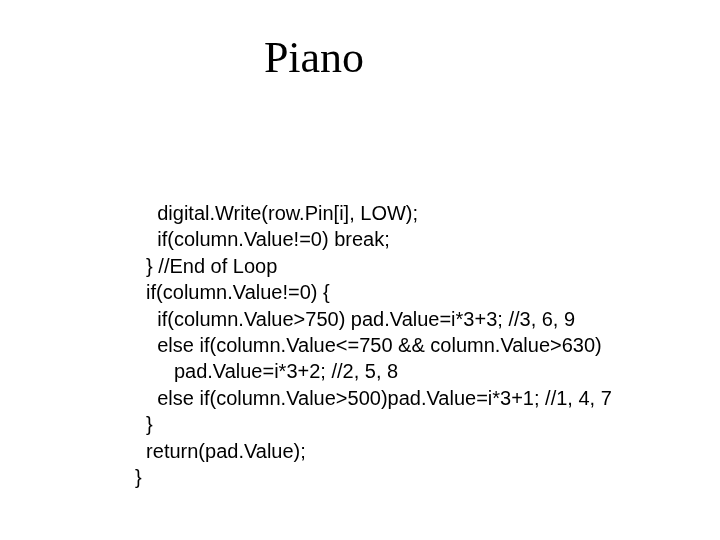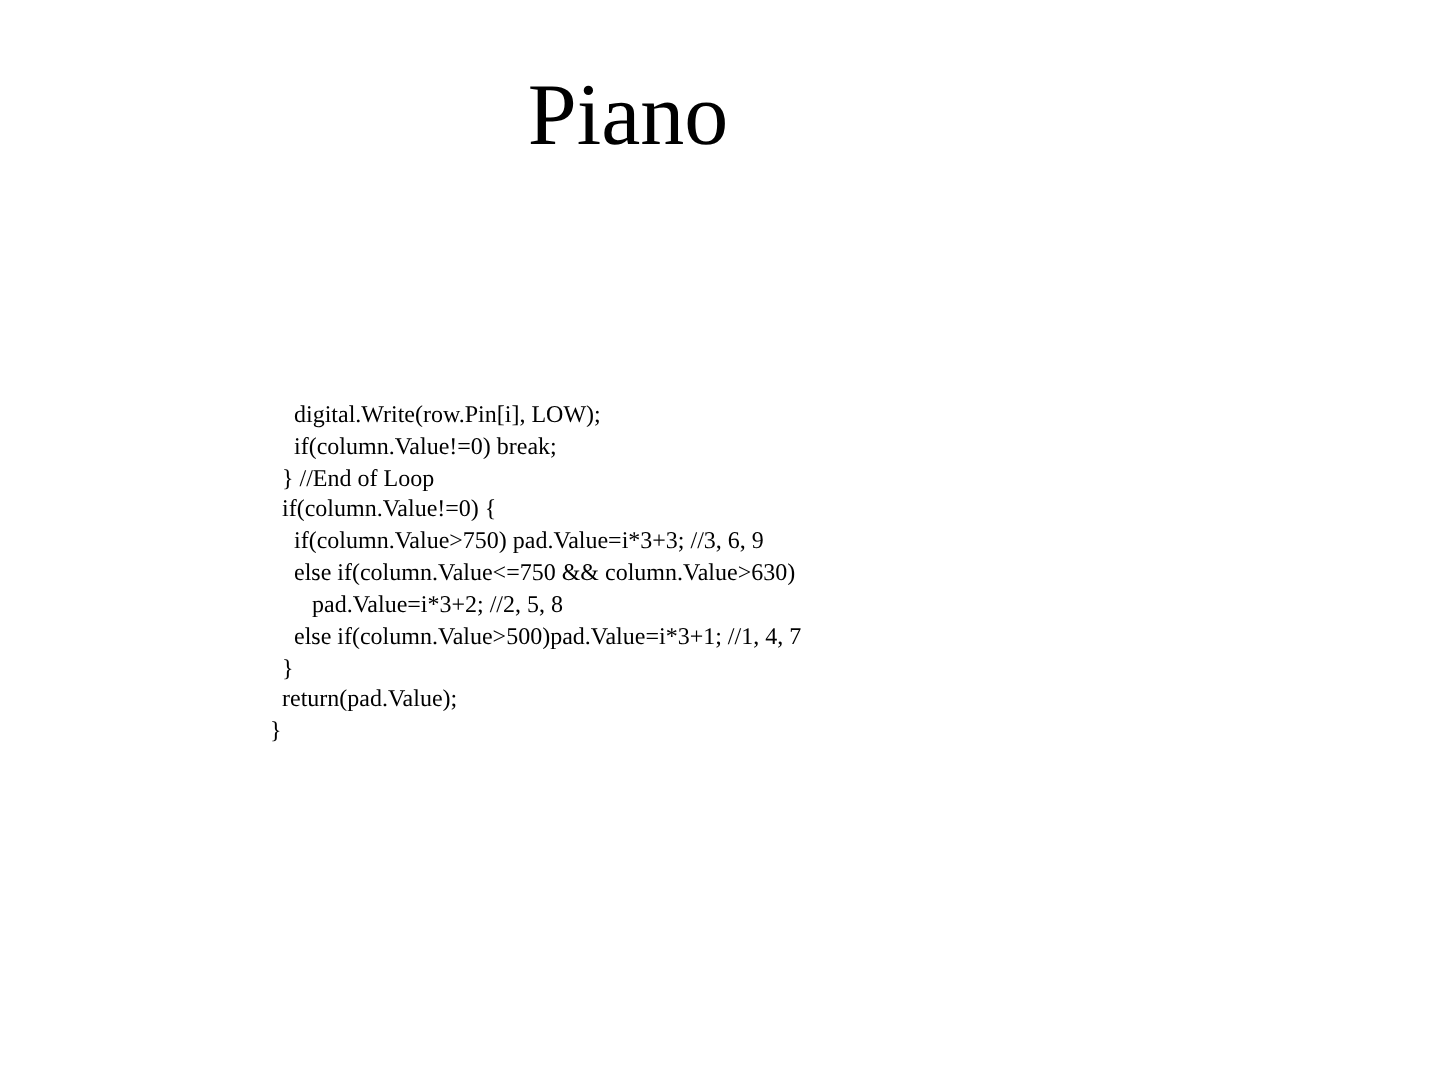--- a/index.html
+++ b/index.html
@@ -41,24 +41,24 @@
     background: #000;
     border-radius: 50%;
     margin-right: 18px;
     margin-top: 4px;
     flex: none;
   }
   .code-block {
     position: absolute;
     top: 200px;
     left: 135px;
-    font-size: 12px;
+    font-size: 20px;
     line-height: 1.32;
     white-space: pre;
-    font-family: Liberation Serif, serif;
+    font-family: Liberation Sans, sans-serif;
   }
 </style>
 </head>
 <body>
 
 <div class="slide">
 
   <div class="title">Piano</div>
 
 

